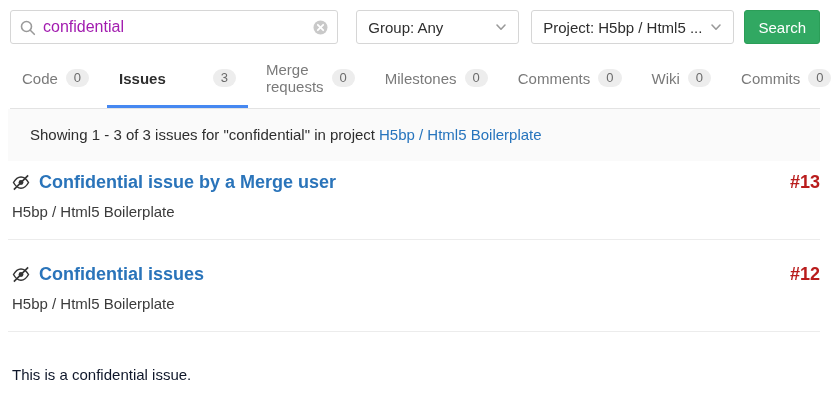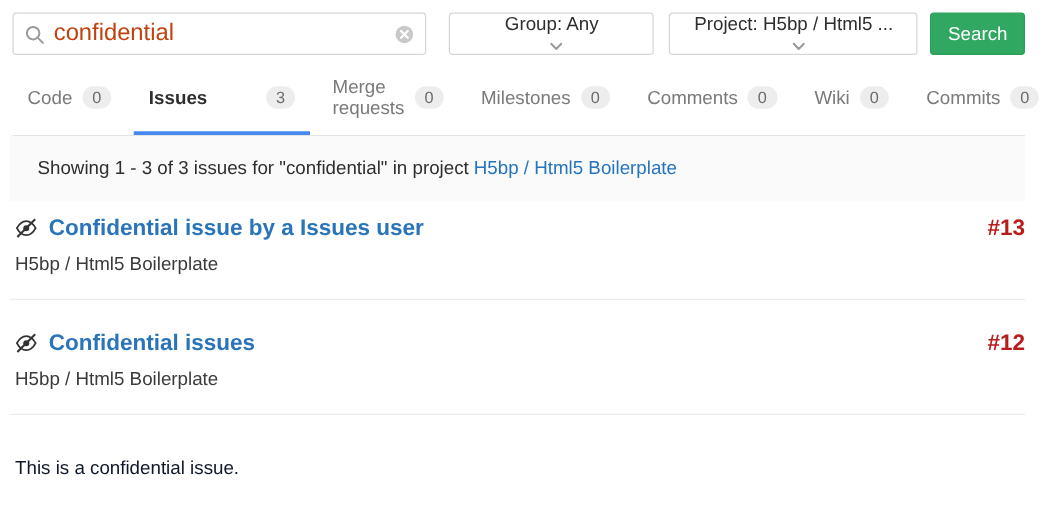--- a/index.html
+++ b/index.html
@@ -19,33 +19,33 @@
     position: relative; width: 352px; height: 34px;
     border: 1px solid #d6d6d6; border-radius: 3px;
     background: #fff; display: flex; align-items: center;
     margin-right: 18px;
   }
   .search-box .mag { position: absolute; left: 9px; top: 9px; }
   .search-box input {
     border: none; outline: none; background: transparent;
     width: 100%; height: 100%; padding: 0 34px 0 32px;
     font-family: "Liberation Sans", sans-serif;
-    font-size: 19px; color: #c2410c;
+    font-size: 16px; color: #a21caf;
   }
   .search-box .clear { position: absolute; right: 9px; top: 9px; cursor: pointer; }
 
   .dropdown {
     height: 34px; border: 1px solid #d6d6d6; border-radius: 3px;
     background: #fff; display: flex; align-items: center;
     justify-content: space-between; padding: 0 11px;
     font-size: 15px; color: #2e2e2e; cursor: pointer;
     white-space: nowrap;
   }
-  .dropdown.group   { width: 173px; margin-right: 12px; flex-direction: column; }
-  .dropdown.project { width: 210px; margin-right: 10px; flex-direction: column; }
+  .dropdown.group   { width: 173px; margin-right: 12px; }
+  .dropdown.project { width: 210px; margin-right: 10px; }
   .dropdown .chev { margin-left: 8px; display: flex; }
 
   .search-btn {
     height: 34px; padding: 0 13px;
     background: #31a862; border: 1px solid #2b9e58; border-radius: 3px;
     color: #fff; font-size: 15px; cursor: pointer;
     font-family: "Liberation Sans", sans-serif;
   }
 
   
@@ -184,21 +184,21 @@
 
   <div class="result">
     <div class="result-head">
       <span class="eye">
         <svg width="18" height="17" viewBox="0 0 24 22">
           <path d="M2 11 C5 5.5 9 3.5 12 3.5 C15 3.5 19 5.5 22 11 C19 16.5 15 18.5 12 18.5 C9 18.5 5 16.5 2 11 Z" fill="none" stroke="#333" stroke-width="2"></path>
           <circle cx="12" cy="11" r="3.2" fill="#333"></circle>
           <line x1="2.5" y1="20.5" x2="21.5" y2="1.5" stroke="#333" stroke-width="2.2"></line>
         </svg>
       </span>
-      <a class="result-title">Confidential issue by a Issues user</a>
+      <a class="result-title">Confidential issue by a Merge user</a>
       <span class="result-id">#13</span>
     </div>
     <div class="result-proj">H5bp / Html5 Boilerplate</div>
   </div>
 
   <div class="result">
     <div class="result-head">
       <span class="eye">
         <svg width="18" height="17" viewBox="0 0 24 22">
           <path d="M2 11 C5 5.5 9 3.5 12 3.5 C15 3.5 19 5.5 22 11 C19 16.5 15 18.5 12 18.5 C9 18.5 5 16.5 2 11 Z" fill="none" stroke="#333" stroke-width="2"></path>

